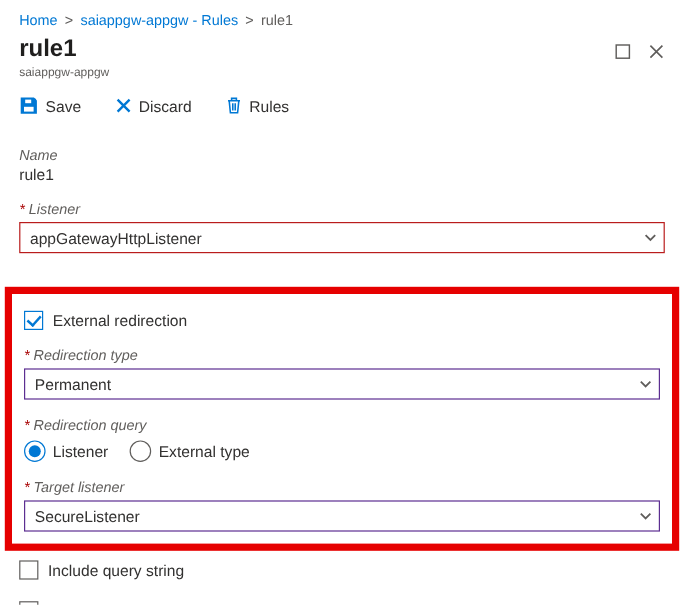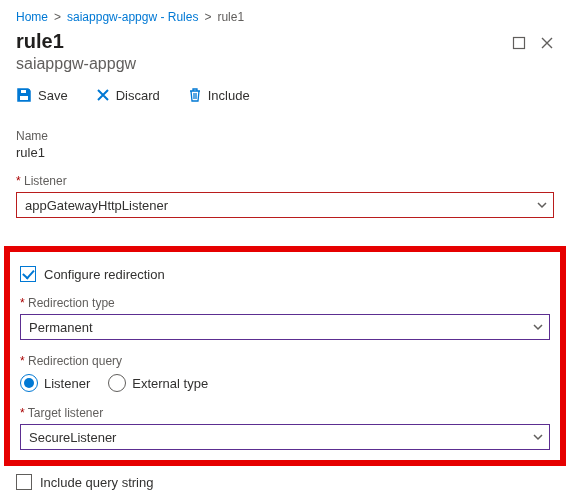--- a/index.html
+++ b/index.html
@@ -3,28 +3,28 @@
 <meta charset="utf-8">
 <style>
   * { box-sizing: border-box; margin: 0; padding: 0; font-family: "Segoe UI", Arial, sans-serif; }
   body { width: 570px; height: 504px; background: #fff; color: #323130; font-size: 13px; overflow: hidden; }
   .breadcrumb { padding: 10px 16px 4px 16px; font-size: 12px; display: flex; align-items: flex-end; gap: 6px; }
   .breadcrumb a { color: #0078d4; text-decoration: none; cursor: pointer; }
   .breadcrumb .sep { color: #605e5c; }
   .breadcrumb .current { color: #605e5c; }
   .header { display: flex; align-items: flex-start; justify-content: space-between; padding: 2px 16px 0 16px; }
   .title-block h1 { font-size: 20px; font-weight: 600; color: #201f1e; }
-  .title-block .sub { font-size: 16px; color: #605e5c; margin-top: 2px; }
+  .title-block .sub { font-size: 10px; color: #605e5c; margin-top: 2px; }
   .winbtns { display: flex; gap: 14px; padding-top: 6px; }
   .winbtns svg { display: block; }
   .toolbar { display: flex; gap: 28px; padding: 14px 16px 10px 16px; align-items: center; }
   .tbtn { display: flex; align-items: center; gap: 6px; cursor: pointer; font-size: 13px; color: #323130; }
   .tbtn .ic { color: #0078d4; display: flex; align-items: center; }
   .form { padding: 4px 16px 16px 16px; }
-  .label { font-size: 12px; color: #605e5c; margin-top: 12px; }
+  .label { font-size: 12px; color: #605e5c; margin-top: 12px; font-style: italic; }
   .value { font-size: 13px; color: #323130; margin-top: 2px; }
   .req::before { content: "* "; color: #a80000; }
   .select { width: 100%; border: 1px solid #b91c1c; height: 26px; display: flex; align-items: center; justify-content: space-between; padding: 0 6px 0 8px; margin-top: 4px; font-size: 13px; cursor: pointer; background: #fff; }
   .chev { width: 10px; height: 10px; }
   .highlight { border: 6px solid #e60000; margin: 12px 4px 8px 4px; padding: 6px 10px 10px 10px; }
   .check-row { display: flex; align-items: center; gap: 8px; margin-top: 8px; }
   .cbox { width: 16px; height: 16px; border: 1px solid #605e5c; background: #fff; display: flex; align-items: center; justify-content: center; cursor: pointer; flex-shrink: 0; }
   .cbox.checked { border-color: #0078d4; }
   .cbox.checked::after { content: ""; width: 9px; height: 5px; border-left: 2px solid #0078d4; border-bottom: 2px solid #0078d4; transform: rotate(-48deg) translate(1px,-1px); }
   .radio-row { display: flex; align-items: center; gap: 18px; margin-top: 6px; }
@@ -83,41 +83,41 @@
         </svg>
     </span>
     <span>Discard</span>
   </div>
   <div class="tbtn">
     <span class="ic">
       <svg width="14" height="16" viewBox="0 0 14 16">
           <path d="M2 4h10M5 4V2h4v2M3 4l1 10h6l1-10M6 6v6M8 6v6" fill="none" stroke="#0078d4" stroke-width="1.3"></path>
         </svg>
     </span>
-    <span>Include</span>
+    <span>Rules</span>
   </div>
 </div>
 
 <div class="form">
   <div class="label">Name</div>
   <div class="value">rule1</div>
 
   <div class="label req mt">Listener</div>
   <div class="select">
     <span>appGatewayHttpListener</span>
     <svg class="chev" viewBox="0 0 10 10">
         <path d="M1 3l4 4 4-4" fill="none" stroke="#605e5c" stroke-width="1.5"></path>
       </svg>
   </div>
 </div>
 
 <div class="highlight">
   <div class="check-row">
     <div class="cbox checked"></div>
-    <span>Configure redirection</span>
+    <span>External redirection</span>
   </div>
 
   <div class="label req mt">Redirection type</div>
   <div class="select" style="border-color:#5c2e91">
     <span>Permanent</span>
     <svg class="chev" viewBox="0 0 10 10">
         <path d="M1 3l4 4 4-4" fill="none" stroke="#605e5c" stroke-width="1.5"></path>
       </svg>
   </div>
 

